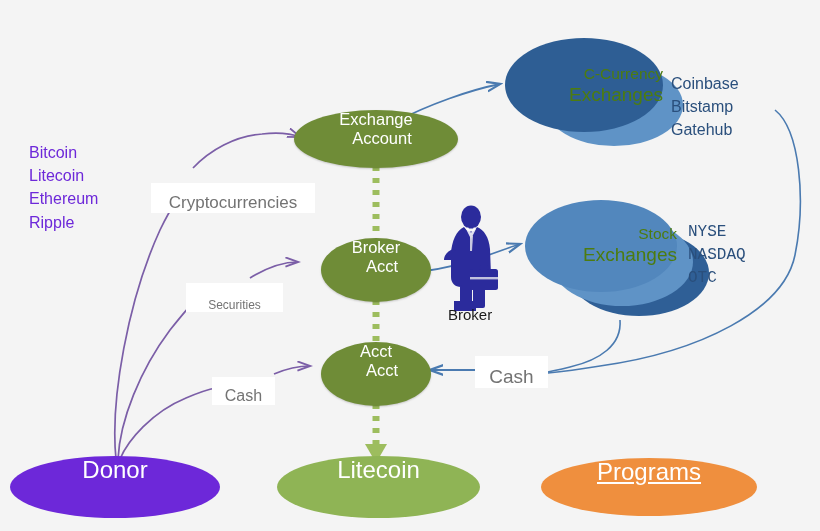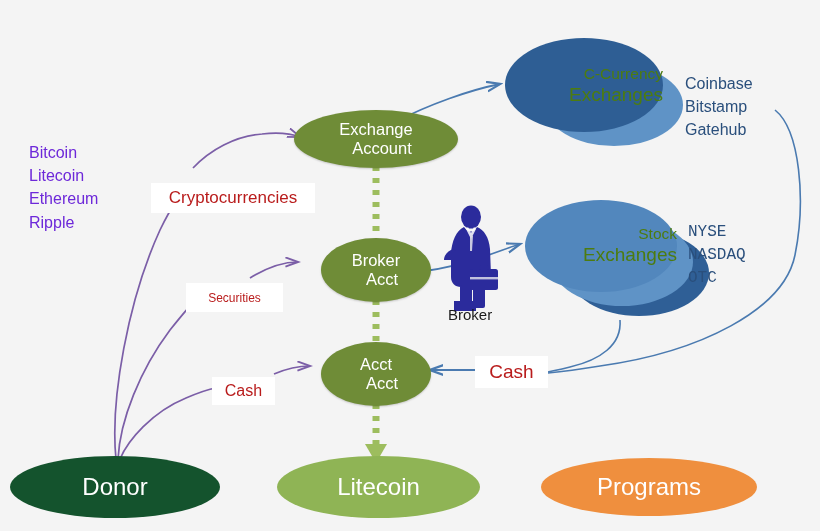--- a/index.html
+++ b/index.html
@@ -18,21 +18,21 @@
   #wires {
     position: absolute;
     left: 0; top: 0;
     width: 820px;
     height: 531px;
     pointer-events: none;
   }
   .node {
     position: absolute;
     display: flex;
-    align-items: center;
+    align-items: flex-start;
     justify-content: center;
     text-align: center;
     color: #ffffff;
     line-height: 1.15;
   }
   .ellipse { border-radius: 50%; }
 
   
   .acct {
     background: #6f8c37;
@@ -55,38 +55,38 @@
     line-height: 1.2;
     width: 100%;
   }
   .stack-label .big { font-size: 15.5px; }
   .stack-label .small { font-size: 19px; }
 
   
   .callout {
     position: absolute;
     background: #ffffff;
-    color: #b91c1c;
+    color: #737373;
     display: flex;
-    align-items: center;
+    align-items: flex-end;
     justify-content: center;
     white-space: nowrap;
   }
 
   
   .listblock {
     position: absolute;
     line-height: 1.45;
     white-space: pre-line;
   }
   .list-purple { color: #6d28d9; font-size: 16px; }
   .list-blue  { color: #2a4f7c; font-size: 16px; }
 
   
-  .donor    { background: #14532d; font-size: 24px; }
+  .donor    { background: #6d28d9; font-size: 24px; }
   .nonprof  { background: #8fb455; font-size: 24px; }
   .programs { background: #ef8f3e; font-size: 24px; }
 
   .broker-caption {
     position: absolute;
     color: #1a1a1a;
     font-size: 15px;
   }
   #broker-figure { position: absolute; }
 </style>
@@ -204,21 +204,21 @@
 
   <div class="callout" style="left:475px; top:356px; width:73px; height:32px; font-size:19px;">
     <span>Cash</span>
   </div>
 
   <div class="listblock list-purple" style="left:29px; top:141px;">Bitcoin
 Litecoin
 Ethereum
 Ripple</div>
 
-  <div class="listblock list-blue" style="left:685px; top:72px;">Coinbase
+  <div class="listblock list-blue" style="left:671px; top:72px;">Coinbase
 Bitstamp
 Gatehub</div>
 
   <div class="listblock list-blue" style="left:688px; top:221px;font-family:Liberation Mono, monospace;">NYSE
 NASDAQ
 OTC</div>
 
   <svg id="broker-figure" style="left:440px; top:205px;" width="60" height="108" viewBox="0 0 60 108">
     <g fill="#2b2b9c">
       <ellipse cx="31" cy="12" rx="10" ry="11.5"></ellipse>
@@ -239,17 +239,17 @@
   <div class="broker-caption" style="left:448px; top:306px;">Broker</div>
 
   <div class="node ellipse donor" style="left:10px; top:456px; width:210px; height:62px;">
     <span>Donor</span>
   </div>
 
   <div class="node ellipse nonprof" style="left:277px; top:456px; width:203px; height:62px;">
     <span>Litecoin</span>
   </div>
 
-  <div class="node ellipse programs" style="left:541px; top:458px; width:216px; height:58px;">
+  <div class="node ellipse programs" style="left:541px; top:458px; width:216px; height:58px;text-decoration:underline;">
     <span>Programs</span>
   </div>
 
 </div>
 
 </body></html>

